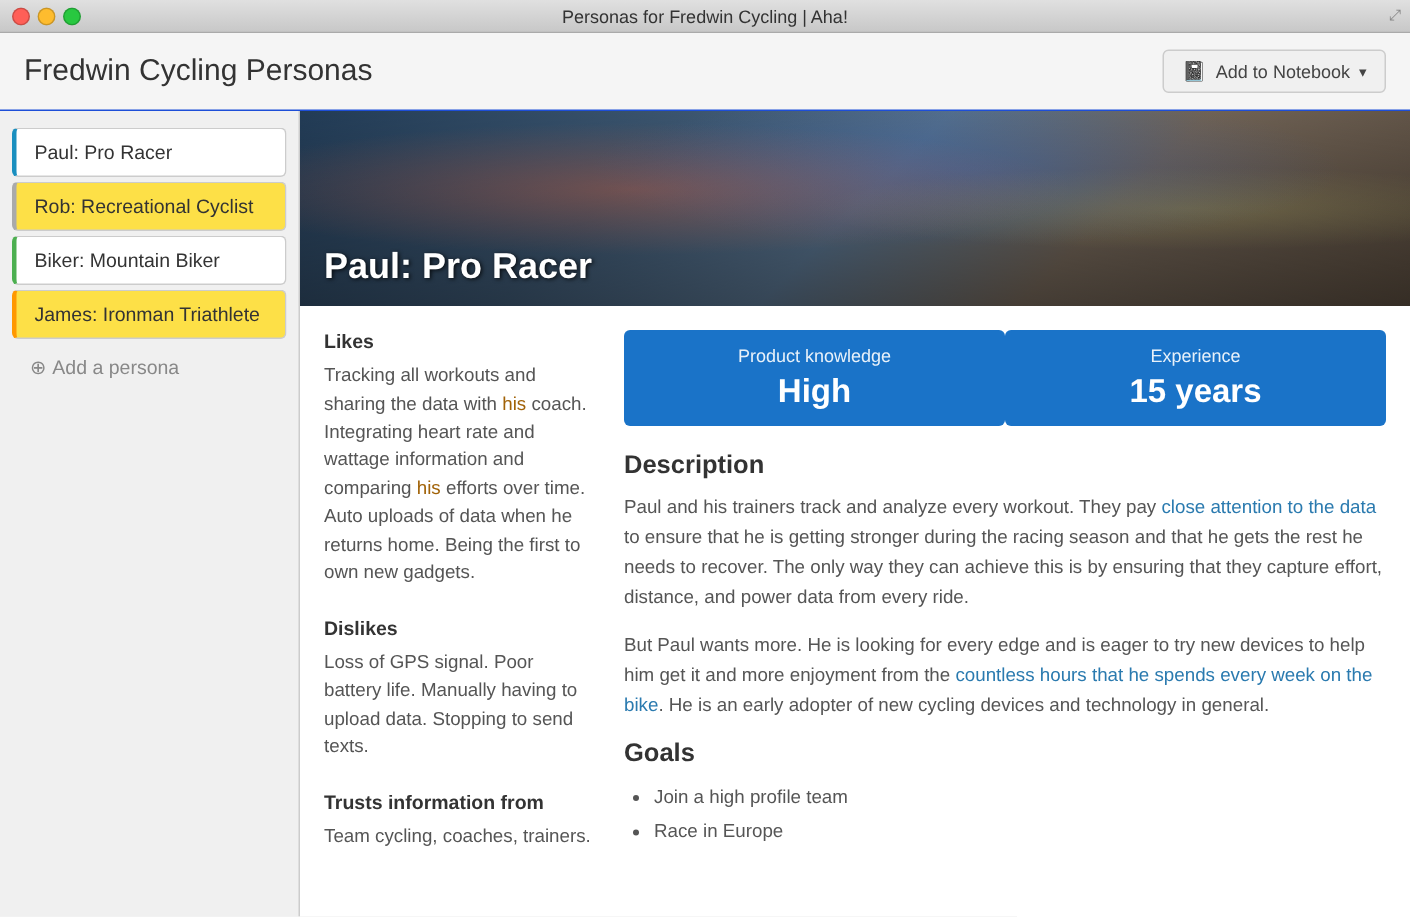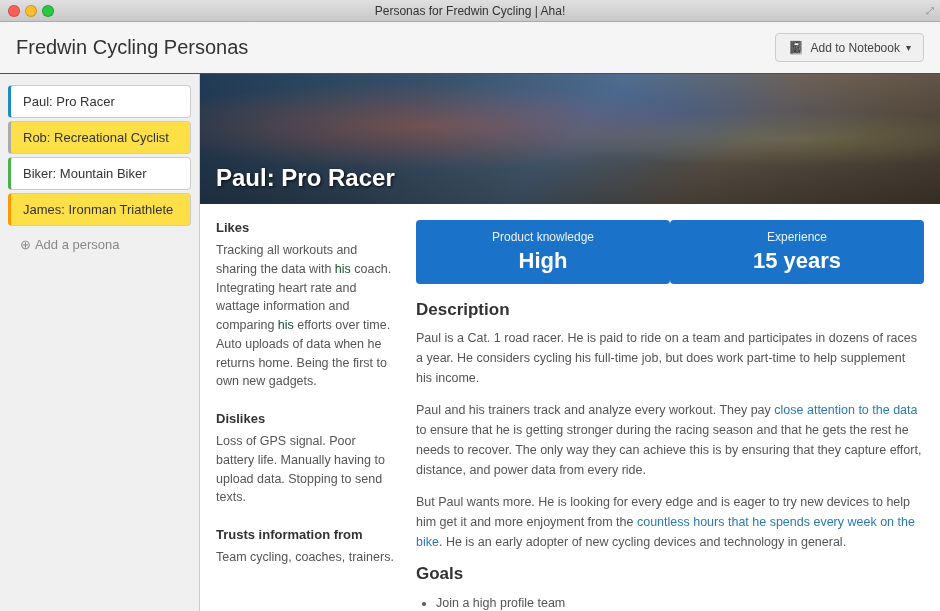--- a/index.html
+++ b/index.html
@@ -173,21 +173,21 @@
       margin-bottom: 6px;
       font-size: 13px;
     }
     .section-text {
       color: #555;
       font-size: 12.5px;
       line-height: 1.5;
       margin-bottom: 20px;
     }
     .section-text a, .link-text {
-      color: #14532d;
+      color: #a16207;
       text-decoration: none;
     }
     .stats-row {
       display: flex;
       gap: 0;
       margin-bottom: 16px;
     }
     .stat-card {
       flex: 1;
       background: #1a73c8;
@@ -314,23 +314,20 @@
             <div class="stat-value">High</div>
           </div>
           <div class="stat-card">
             <div class="stat-label">Experience</div>
             <div class="stat-value">15 years</div>
           </div>
         </div>
 
         <div class="description-title">Description</div>
         <div class="description-text">
-          Paul is a Cat. 1 road racer. He is paid to ride on a team and participates in dozens of races a year. He considers cycling his full-time job, but does work part-time to help supplement his income.
-        </div>
-        <div class="description-text">
           Paul and his trainers track and analyze every workout. They pay <span class="highlight">close attention to the data</span> to ensure that he is getting stronger during the racing season and that he gets the rest he needs to recover. The only way they can achieve this is by ensuring that they capture effort, distance, and power data from every ride.
         </div>
         <div class="description-text">
           But Paul wants more. He is looking for every edge and is eager to try new devices to help him get it and more enjoyment from the <span class="highlight">countless hours that he spends every week on the bike</span>. He is an early adopter of new cycling devices and technology in general.
         </div>
 
         <div class="goals-section">
           <div class="description-title">Goals</div>
           <ul class="goals-list">
             <li>Join a high profile team</li>

